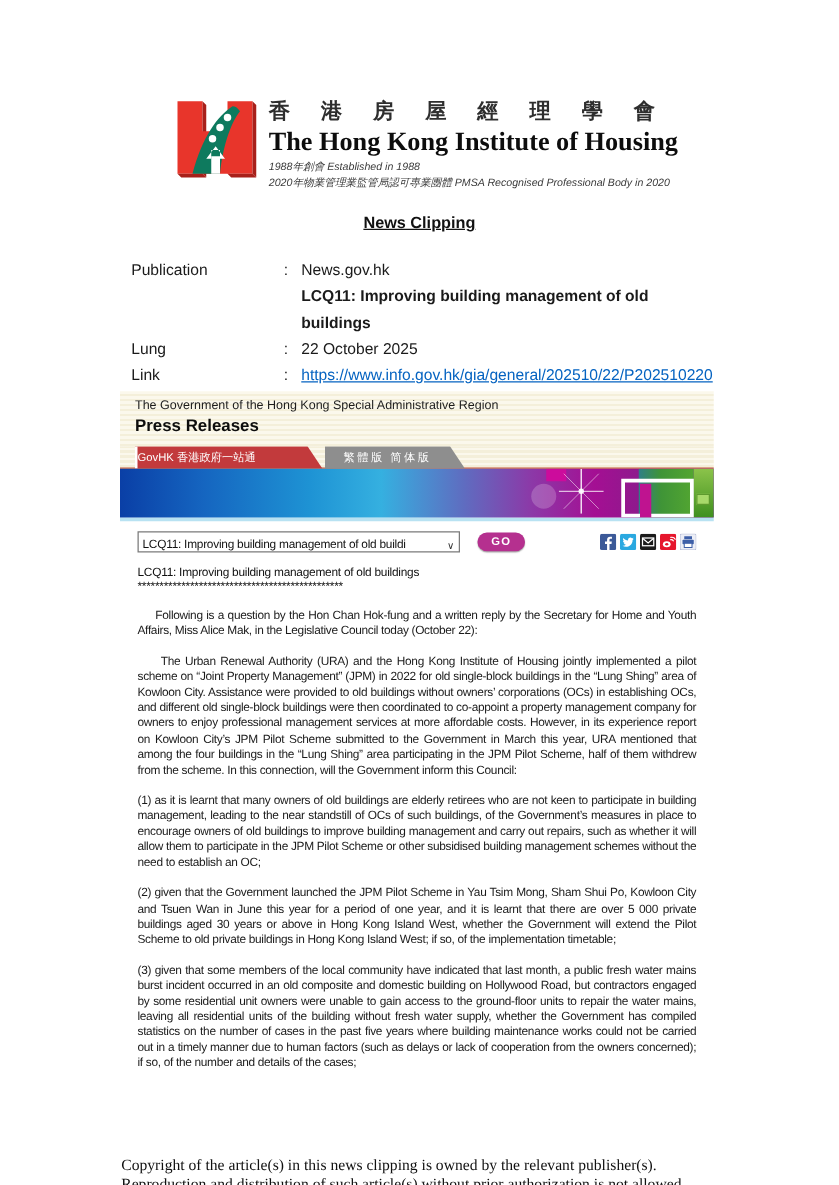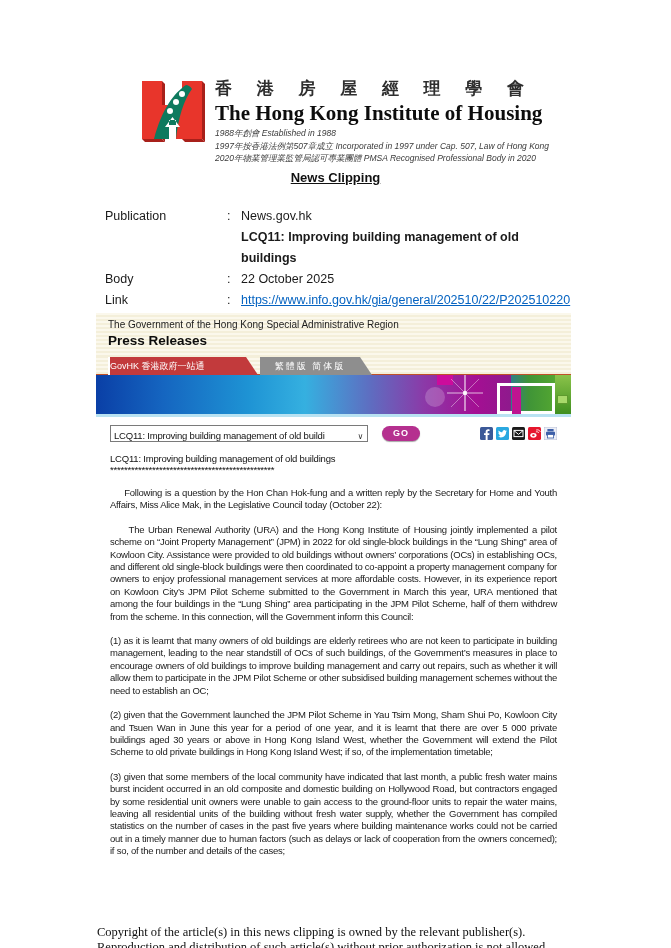--- a/index.html
+++ b/index.html
@@ -96,36 +96,35 @@
     <circle cx="36" cy="23" r="3" fill="#fff"></circle>
     <circle cx="30" cy="32" r="3" fill="#fff"></circle>
     <polygon points="29,41 36,41 36,48 40,48 32.5,38 25,48 29,48" fill="#fff"></polygon>
     <rect x="29" y="46" width="7" height="14" fill="#fff"></rect>
   </svg>
 
   <div class="inst">
     <div class="inst-zh">香 港 房 屋 經 理 學 會</div>
     <div class="inst-en">The Hong Kong Institute of Housing</div>
     <div class="inst-sub">1988年創會  Established in 1988</div>
-    <div class="inst-sub">1997年按香港法例第507章成立  Incorporated in 1997 under Cap. 507, Law of Hong Kong</div>
     <div class="inst-sub">2020年物業管理業監管局認可專業團體  PMSA Recognised Professional Body in 2020</div>
   </div>
 
   <div class="nc-heading">News Clipping</div>
 
   <div class="meta">
     <div>Publication</div>
     <div>:</div>
     <div>News.gov.hk</div>
 
     <div></div>
     <div></div>
     <div class="bold-title">LCQ11: Improving building management of old buildings</div>
 
-    <div>Body</div>
+    <div>Lung</div>
     <div>:</div>
     <div>22 October 2025</div>
 
     <div>Link</div>
     <div>:</div>
     <div>
         <a class="link" href="#">https://www.info.gov.hk/gia/general/202510/22/P2025102200312.htm</a>
       </div>
   </div>
 

